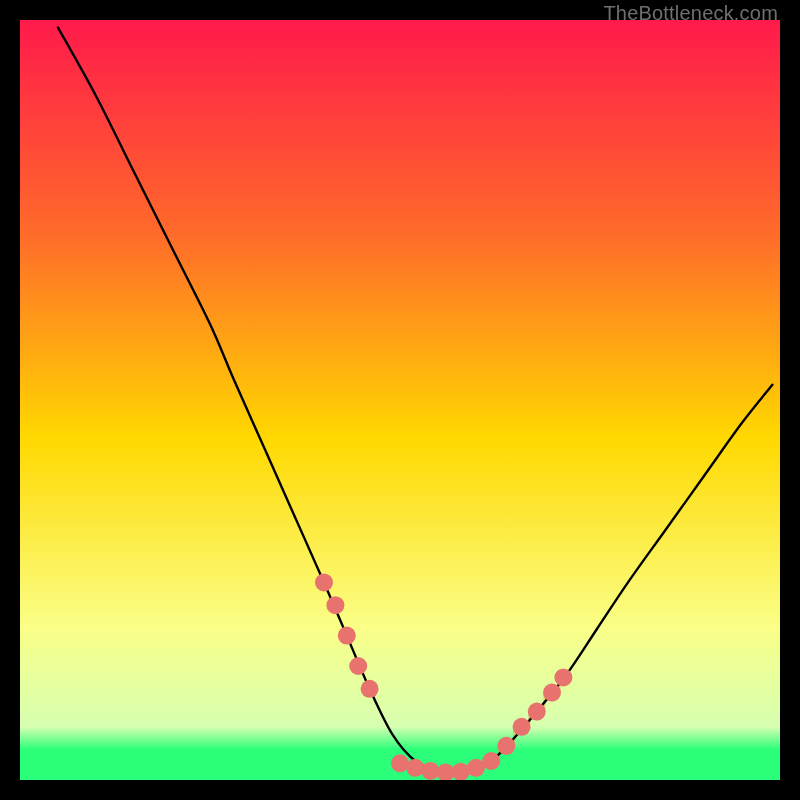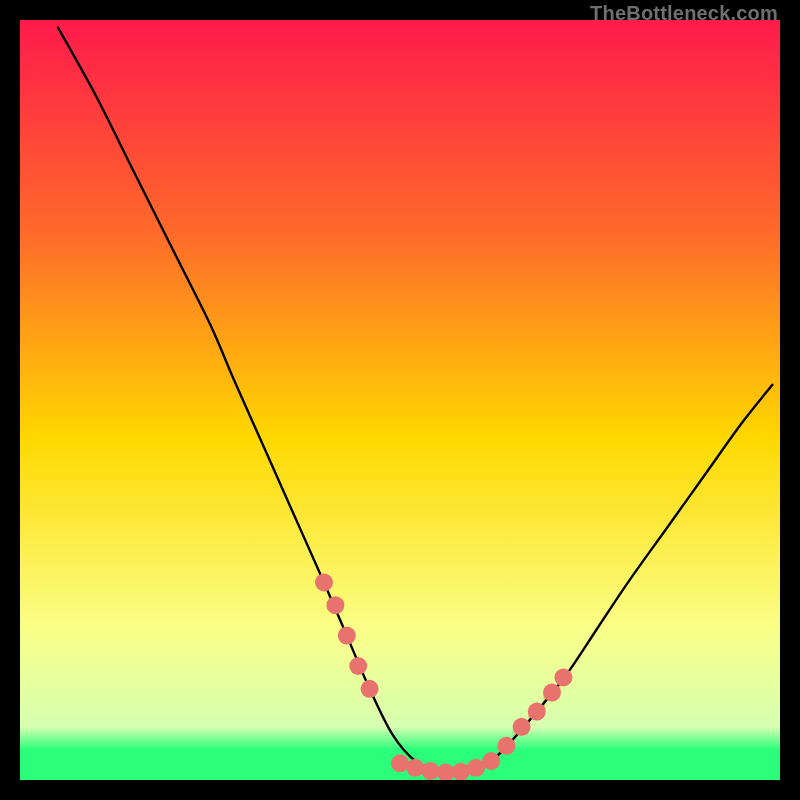--- a/index.html
+++ b/index.html
@@ -18,21 +18,21 @@
     width: 760px;
     height: 760px;
     background: #000;
   }
   .watermark {
     position: absolute;
     top: 2px;
     right: 22px;
     color: #6f6f6f;
     font-size: 20px;
-    font-weight: 700;
+    font-weight: 400;
     letter-spacing: 0.2px;
     z-index: 10;
   }
   svg {
     display: block;
   }
 </style>
 </head>
 <body>
 

